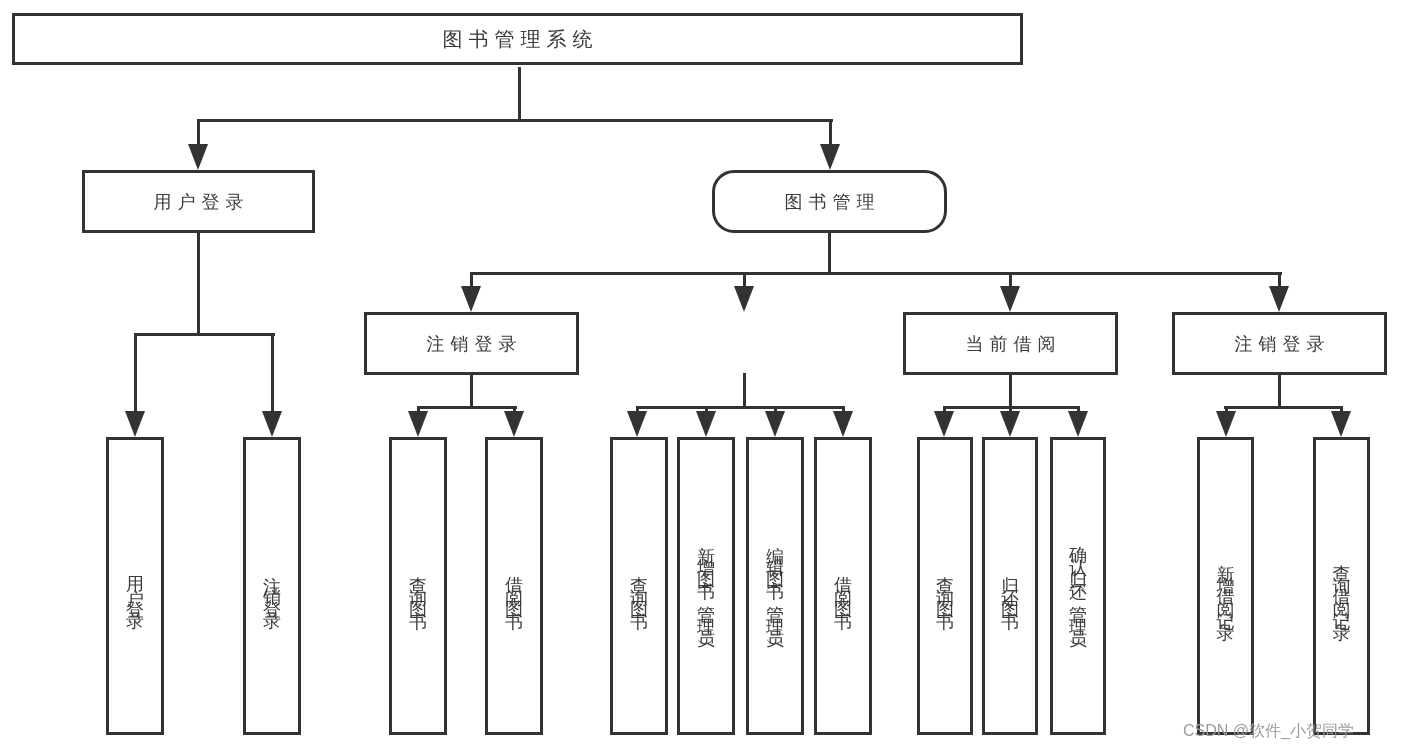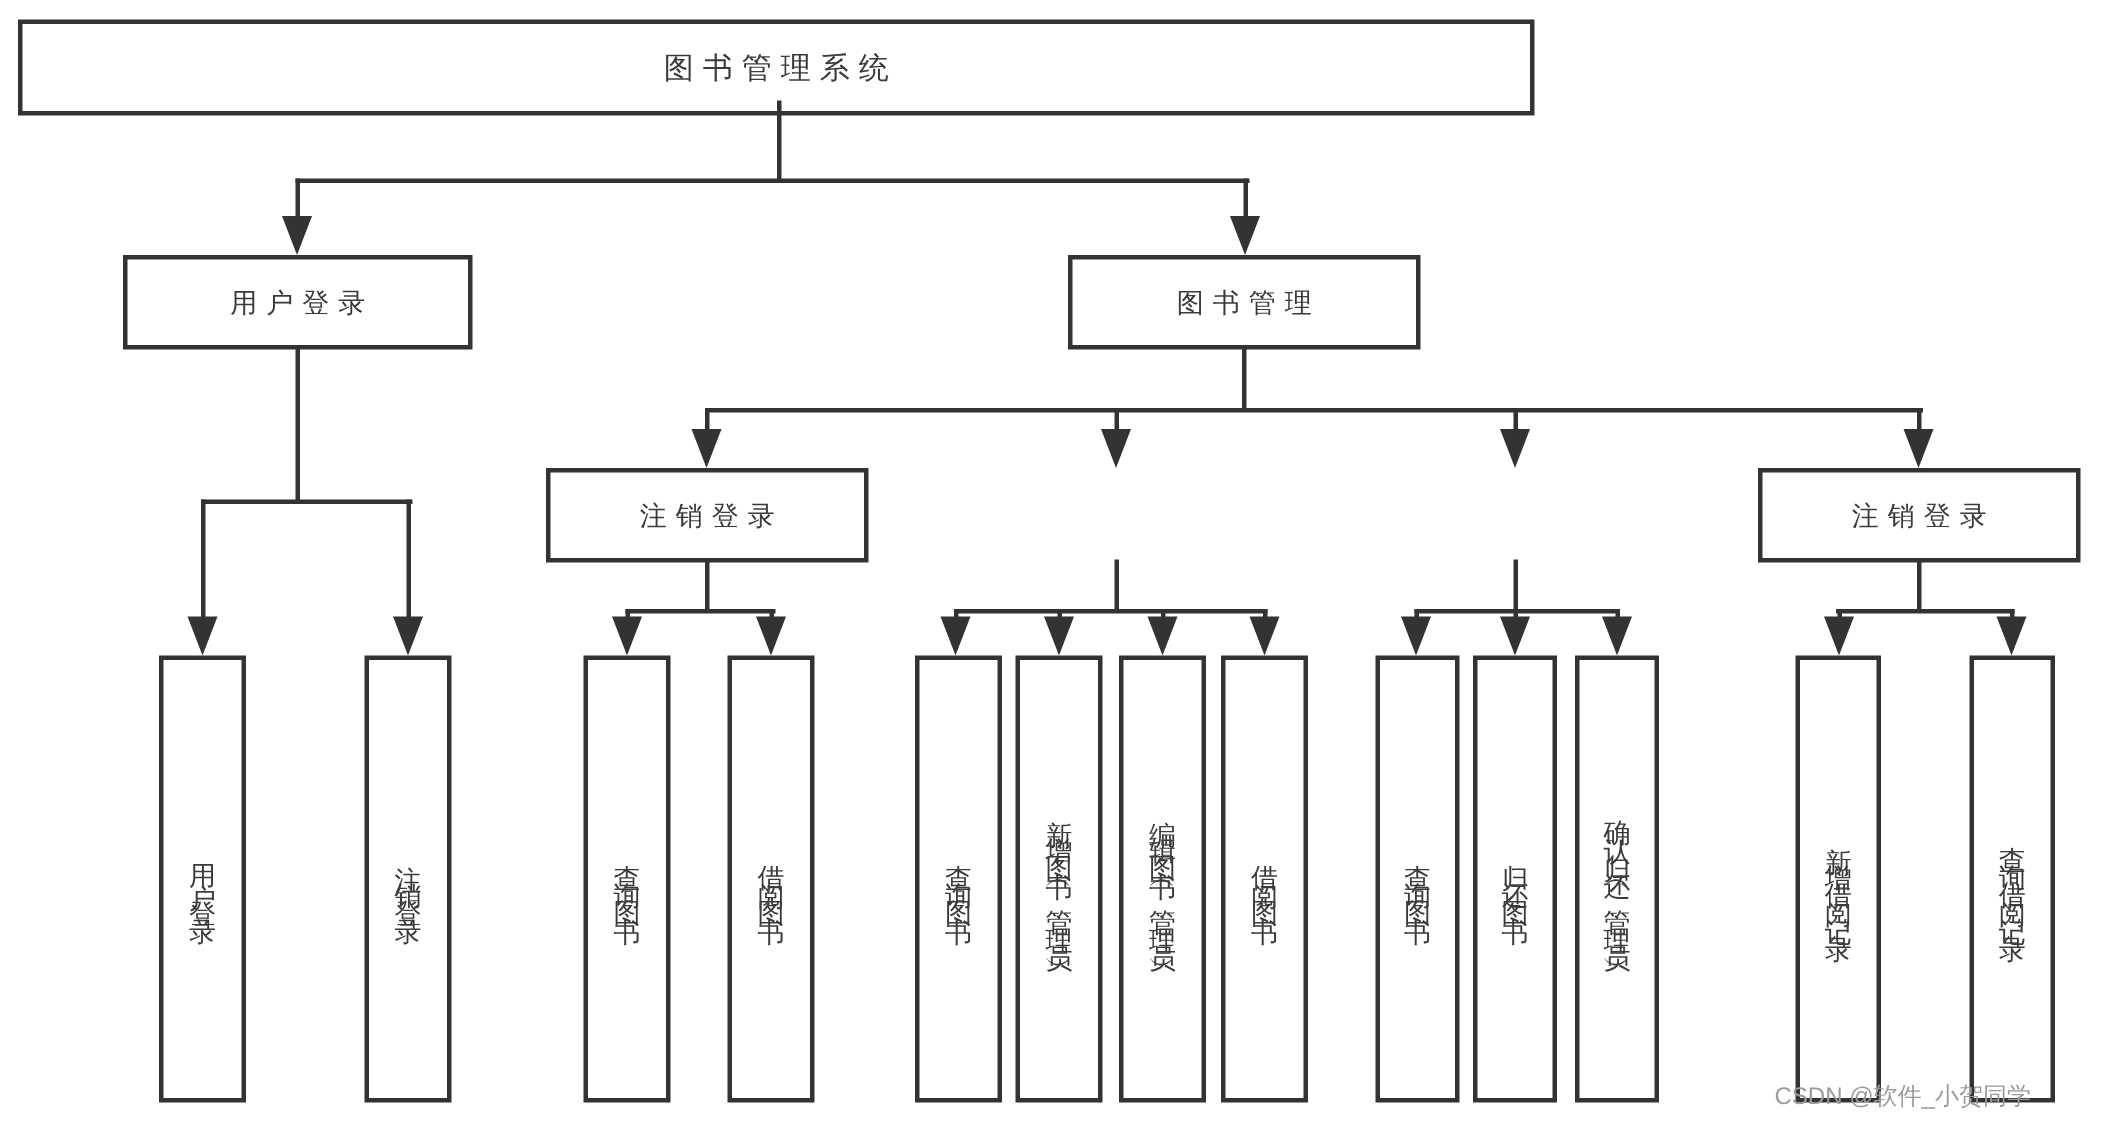--- a/index.html
+++ b/index.html
@@ -55,33 +55,36 @@
     color: var(--wm);
     white-space: nowrap;
     z-index: 5;
   }
 </style>
 </head>
 <body>
 
 <div class="canvas" style="--line: #333333; --text: #3b3b3b; --wm: #9b9b9b;">
 
-  <div class="box h root" style="left:12px; top:13px; width:1011px; height:64px;">
+  <div class="box h root" style="left:12px; top:13px; width:1011px; height:52px;">
     <span>图书管理系统</span>
   </div>
 
   <div class="box h" style="left:82px; top:170px; width:233px; height:63px;">
     <span>用户登录</span>
   </div>
-  <div class="box h" style="left:712px; top:170px; width:235px; height:63px;">
+  <div class="box h" style="left:712px; top:170px; width:235px; height:63px;border-radius:22px;">
     <span>图书管理</span>
   </div>
 
   <div class="box h" style="left:364px; top:312px; width:215px; height:63px;">
     <span>注销登录</span>
+  </div>
+  <div class="box h" style="left:903px; top:312px; width:215px; height:63px;">
+    <span>当前借阅</span>
   </div>
   <div class="box h" style="left:1172px; top:312px; width:215px; height:63px;">
     <span>注销登录</span>
   </div>
 
   <div class="box v" style="left:106px; top:437px; width:58px; height:298px;">
     <span>用户登录</span>
   </div>
   <div class="box v" style="left:243px; top:437px; width:58px; height:298px;">
     <span>注销登录</span>

